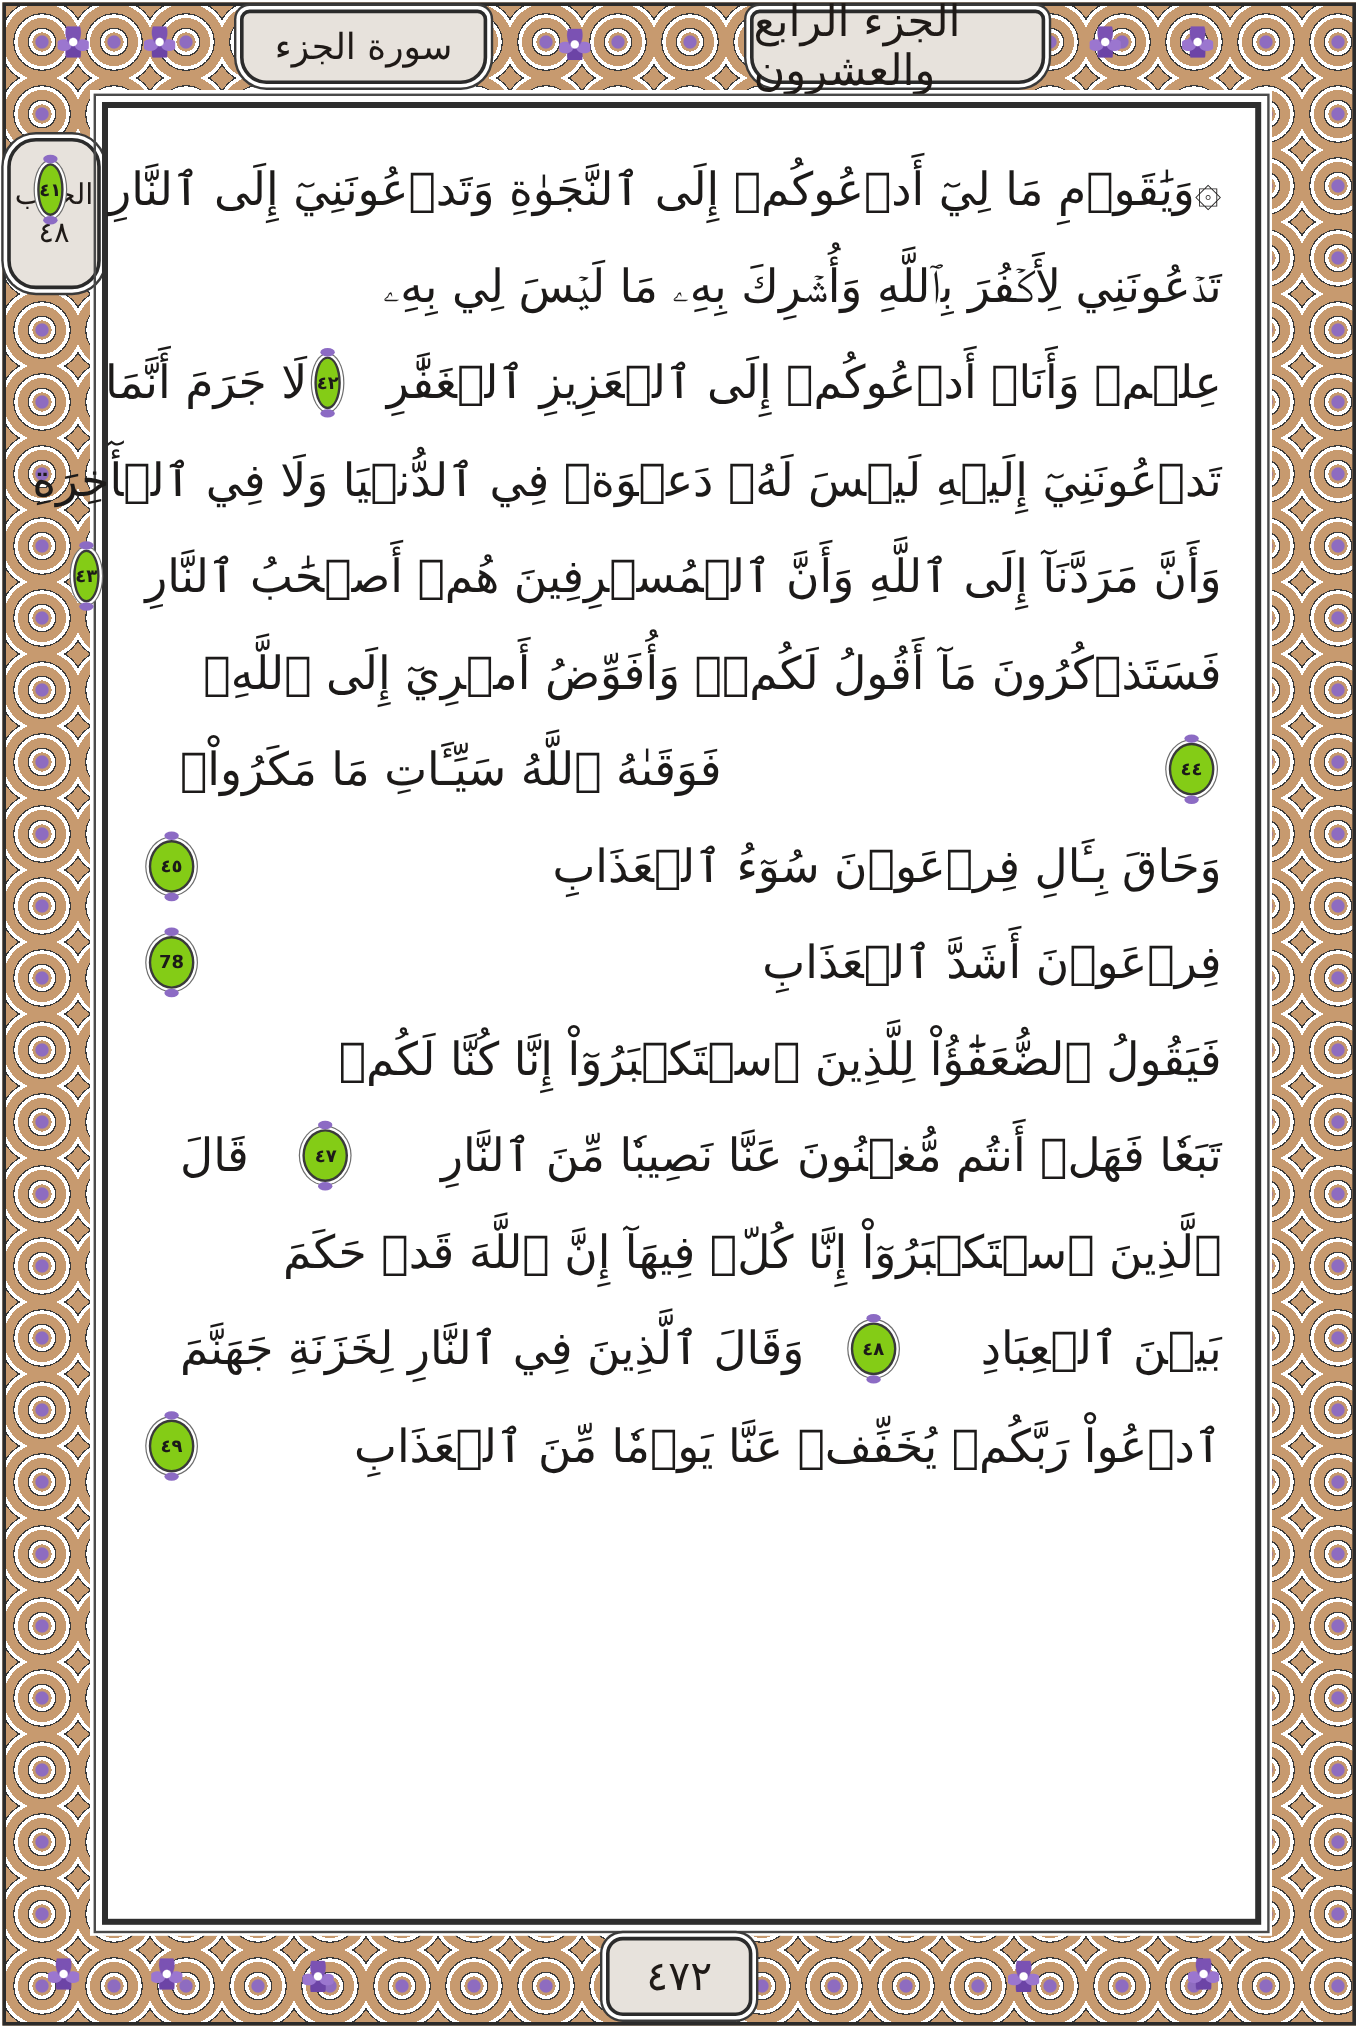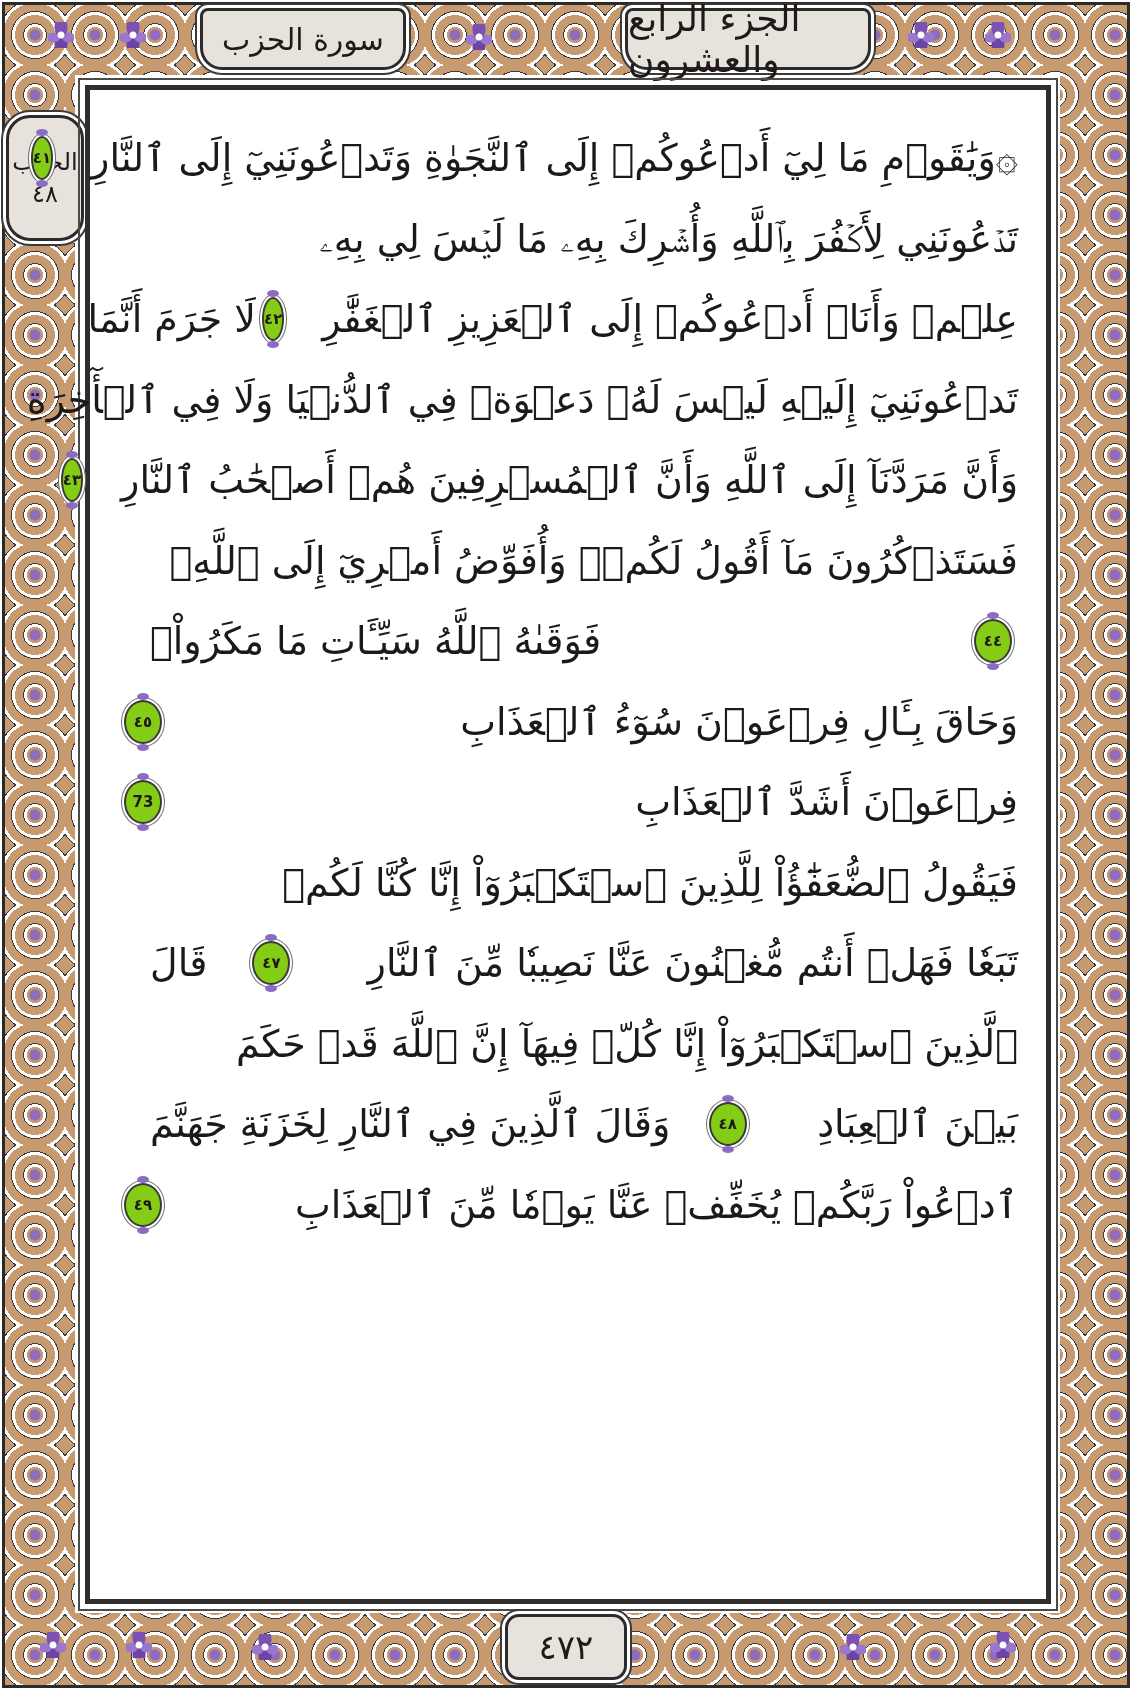--- a/index.html
+++ b/index.html
@@ -101,21 +101,21 @@
 </head>
 <body>
 
 <div class="frame-outer"></div>
 <div class="frame-inner-white"></div>
 
 <div class="cartouche cart-juz">
   <span>الجزء الرابع والعشرون</span>
 </div>
 <div class="cartouche cart-surah">
-  <span>سورة الحزب</span>
+  <span>سورة الجزء</span>
 </div>
 
 <div class="flower" style="left:48px;top:22px"></div>
 <div class="flower" style="left:120px;top:22px"></div>
 <div class="flower" style="left:466px;top:24px"></div>
 <div class="flower" style="left:908px;top:22px"></div>
 <div class="flower" style="left:985px;top:22px"></div>
 <div class="flower" style="left:40px;top:1632px"></div>
 <div class="flower" style="left:126px;top:1632px"></div>
 <div class="flower" style="left:252px;top:1634px"></div>
@@ -155,21 +155,21 @@
     <div class="line">
       <span class="ayah-marker">٤٤</span>
       <span class="seg">فَوَقَىٰهُ ٱللَّهُ سَيِّـَٔاتِ مَا مَكَرُواْۖ</span>
     </div>
     <div class="line">
       <span class="seg">وَحَاقَ بِـَٔالِ فِرۡعَوۡنَ سُوٓءُ ٱلۡعَذَابِ</span>
       <span class="ayah-marker">٤٥</span>
     </div>
     <div class="line">
       <span class="seg">فِرۡعَوۡنَ أَشَدَّ ٱلۡعَذَابِ</span>
-      <span class="ayah-marker">73</span>
+      <span class="ayah-marker">78</span>
     </div>
     <div class="line">
       <span class="seg">فَيَقُولُ ٱلضُّعَفَٰٓؤُاْ لِلَّذِينَ ٱسۡتَكۡبَرُوٓاْ إِنَّا كُنَّا لَكُمۡ</span>
     </div>
     <div class="line">
       <span class="seg">تَبَعٗا فَهَلۡ أَنتُم مُّغۡنُونَ عَنَّا نَصِيبٗا مِّنَ ٱلنَّارِ</span>
       <span class="ayah-marker">٤٧</span>
       <span class="seg">قَالَ</span>
     </div>
     <div class="line">

